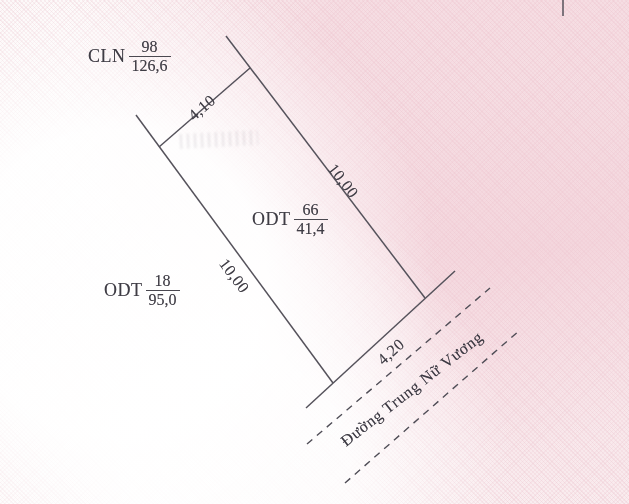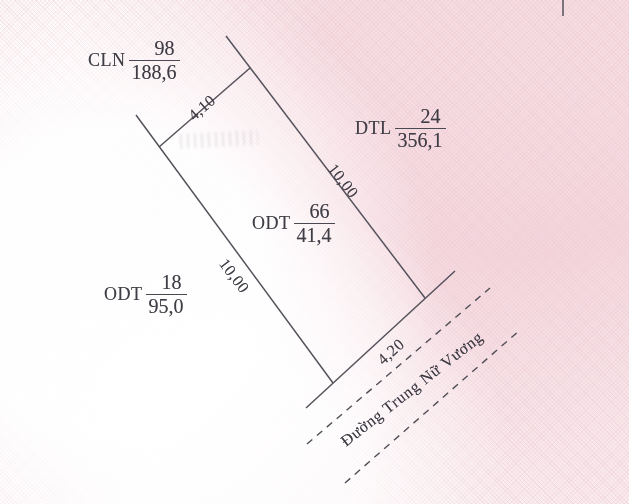--- a/index.html
+++ b/index.html
@@ -16,21 +16,21 @@
       #fcf8f8;
   }
   .lines{position:absolute;left:0;top:0;width:629px;height:504px;}
   .label{
     position:absolute;color:#3f3d45;
     text-shadow:0 0 0.6px rgba(70,66,78,0.45);
     white-space:nowrap;
   }
   .parcel-label{display:flex;align-items:center;gap:3px;font-size:18px;}
   .parcel-label .code{letter-spacing:0.5px;text-align:center;}
-  .frac{display:inline-flex;flex-direction:column;align-items:flex-end;font-size:20px;line-height:1.08;}
+  .frac{display:inline-flex;flex-direction:column;align-items:center;font-size:16px;line-height:1.08;}
   .frac .num{padding:0 5px 0.5px;}
   .frac .den{border-top:1.4px solid #4a4850;padding:0.5px 3px 0;}
   .edge-dim{font-size:16px;transform-origin:center;letter-spacing:0.5px;}
   .street{
     font-size:16px;letter-spacing:0.8px;color:#3b3942;
     transform-origin:center;
   }
   .smudge{
     position:absolute;left:180px;top:132px;width:78px;height:15px;
     background:repeating-linear-gradient(90deg, rgba(140,132,144,0.5) 0 2px, rgba(255,255,255,0) 2px 7px);
@@ -54,31 +54,24 @@
 
     <line x1="563" y1="0" x2="563" y2="16" stroke="#55525b" stroke-width="1.5"></line>
   </svg>
 
   <div class="smudge"></div>
 
   <div class="label parcel-label" style="left:88px;top:38px;">
     <span class="code">CLN</span>
     <span class="frac">
       <span class="num">98</span>
-      <span class="den">188,6</span>
+      <span class="den">126,6</span>
     </span>
   </div>
 
-  <div class="label parcel-label" style="left:355px;top:106px;">
-    <span class="code">DTL</span>
-    <span class="frac">
-      <span class="num">24</span>
-      <span class="den">356,1</span>
-    </span>
-  </div>
 
   <div class="label parcel-label" style="left:252px;top:201px;">
     <span class="code">ODT</span>
     <span class="frac">
       <span class="num">66</span>
       <span class="den">41,4</span>
     </span>
   </div>
 
   <div class="label parcel-label" style="left:104px;top:272px;">

